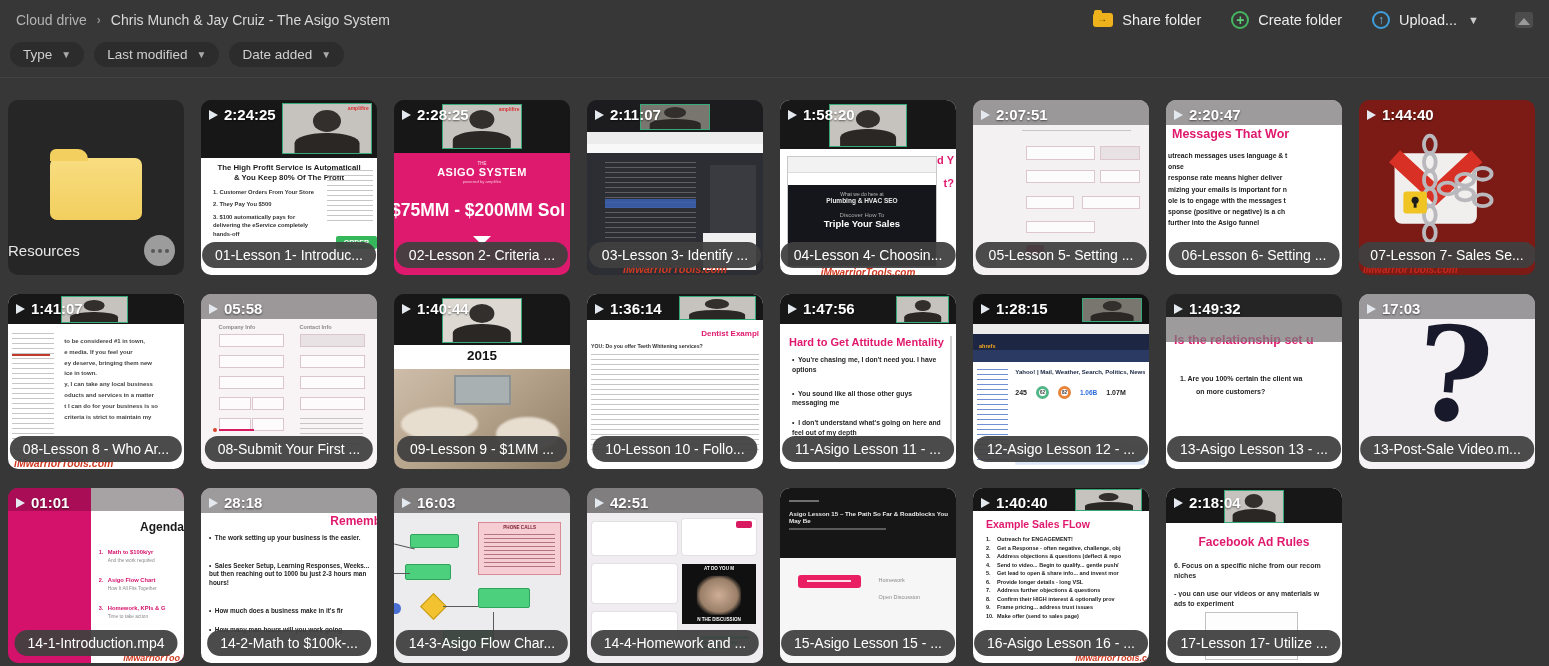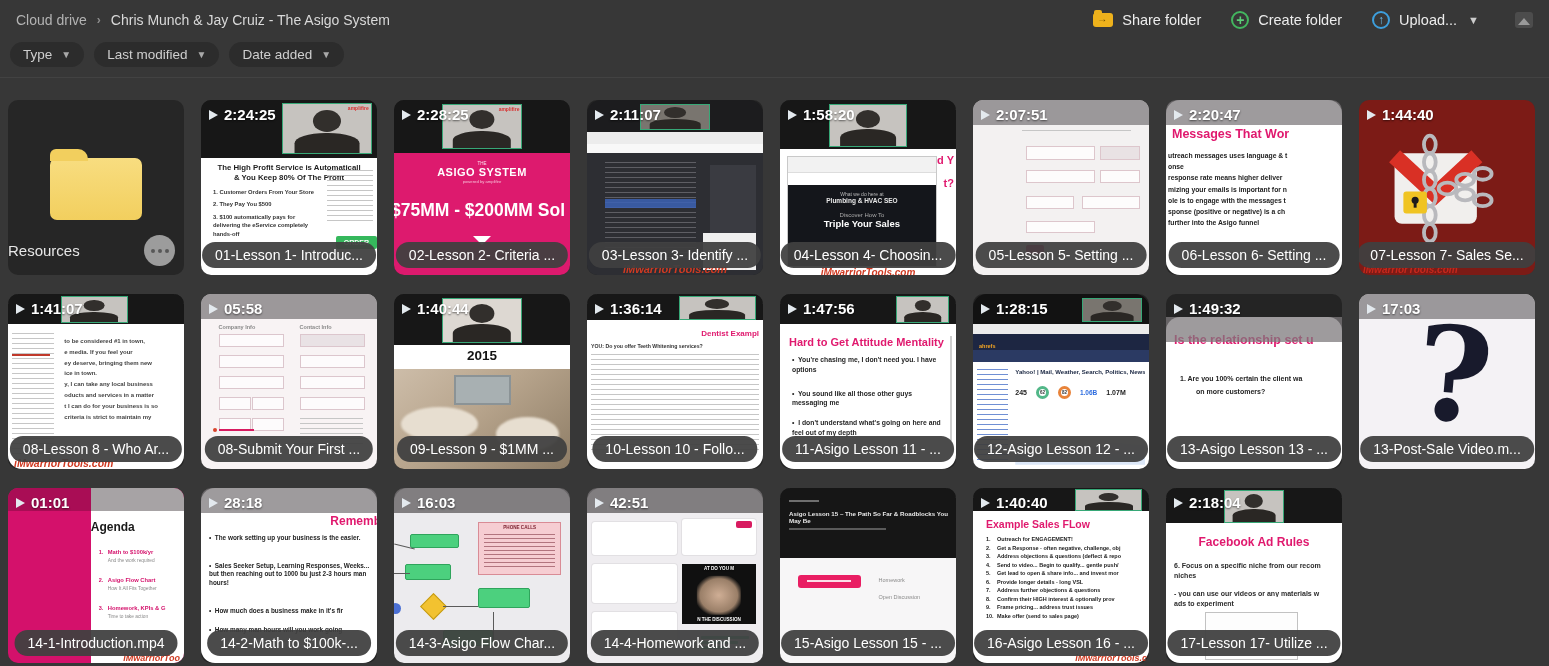--- a/index.html
+++ b/index.html
@@ -25,21 +25,21 @@
 
   
   .filters{display:flex;gap:10px;padding:8px 10px 10px 10px;}
   .pill{background:#2c2c2c;color:#cfcfcf;font-size:13.5px;border-radius:15px;padding:5px 13px;display:flex;gap:7px;align-items:center;cursor:pointer;}
   .pill .chev{font-size:10px;color:#a9a9a9;}
   .rule{border-top:1px solid #424242;}
 
   
   .grid{display:grid;grid-template-columns:repeat(8,176px);column-gap:17px;row-gap:19px;grid-auto-rows:175px;padding:22px 8px 0 8px;}
   .tile{position:relative;border-radius:10px;overflow:hidden;background:#242424;cursor:pointer;}
-  .thumb{position:absolute;inset:0;border-radius:14px;}
+  .thumb{position:absolute;inset:0;}
   .dur{position:absolute;top:6px;left:8px;z-index:6;color:#fff;font-size:15px;font-weight:700;display:flex;align-items:center;gap:6px;text-shadow:0 1px 2px rgba(0,0,0,.55);}
   .play{width:0;height:0;border-left:9px solid #e3e9ee;border-top:5px solid transparent;border-bottom:5px solid transparent;}
   .band{position:absolute;top:0;left:0;right:0;height:25px;background:rgba(125,122,124,.75);z-index:4;}
   .vlabel{position:absolute;bottom:7px;left:50%;transform:translateX(-50%);background:rgba(64,64,64,.94);color:#fff;font-size:14px;padding:5px 13px;border-radius:16px;white-space:nowrap;z-index:7;max-width:94%;overflow:hidden;text-overflow:ellipsis;}
 
   .strip{position:absolute;top:0;left:0;right:0;background:#171717;}
   .slide{position:absolute;left:0;right:0;bottom:0;background:#fff;}
   .cam{position:absolute;background:#c6c3bf;border:1px solid #37a877;box-sizing:border-box;overflow:hidden;}
   .cam.dk{background:#79756f;}
   .cam::before{content:"";position:absolute;left:50%;top:12%;width:32%;height:44%;border-radius:50%;background:#322f2c;transform:translateX(-50%);}
@@ -158,21 +158,21 @@
 
   
   .t13p{background:#f4f2f5;}
   .t13p-q{position:absolute;left:54%;top:46%;transform:translate(-50%,-50%) rotate(5deg);font-family:"DejaVu Serif",serif;font-size:130px;font-weight:bold;color:#181a2c;}
 
   
   .t141{background:#d4116b;}
   .t141-dark{position:absolute;top:0;left:0;width:47%;height:13%;background:#a90d55;}
   .t141-band{position:absolute;top:0;left:47%;right:0;height:13%;background:#a7a3a5;}
   .t141-panel{position:absolute;top:13%;left:47%;right:0;bottom:0;background:#fff;}
-  .t141-h{font-size:12px;font-weight:800;color:#1a1a1a;text-align:left;margin:9px 0 6px;}
+  .t141-h{font-size:12px;font-weight:800;color:#1a1a1a;text-align:right;margin:9px 0 6px;}
   .t141-item{margin:0 0 5px 8px;}
   .t141-n{color:#d4116b;font-size:5.5px;font-weight:800;}
   .t141-t{color:#d4116b;font-size:5.8px;font-weight:800;display:inline;}
   .t141-s{color:#8a8a8a;font-size:4.8px;margin-left:9px;}
 
   
   .t142-h{position:absolute;top:26px;right:-4px;font-size:12px;white-space:nowrap;}
   .t142-b{position:absolute;left:8px;right:4px;font-size:6.4px;font-weight:bold;color:#232323;line-height:1.4;}
 
   

